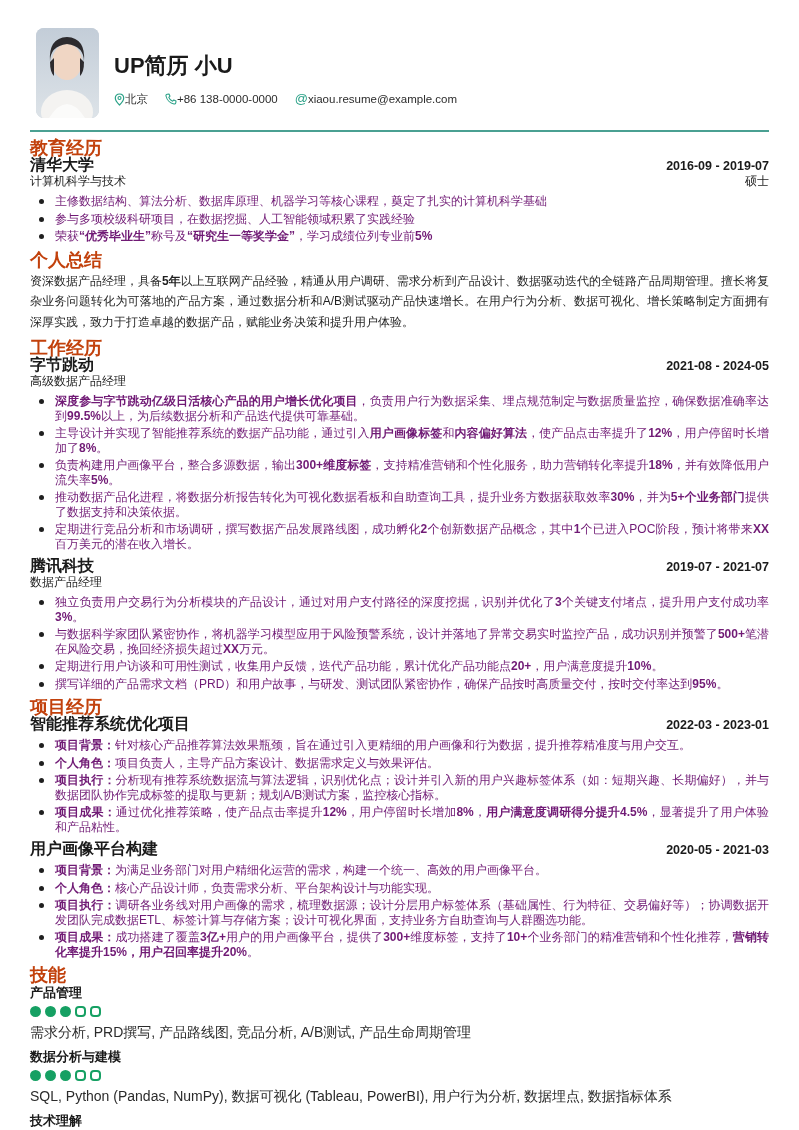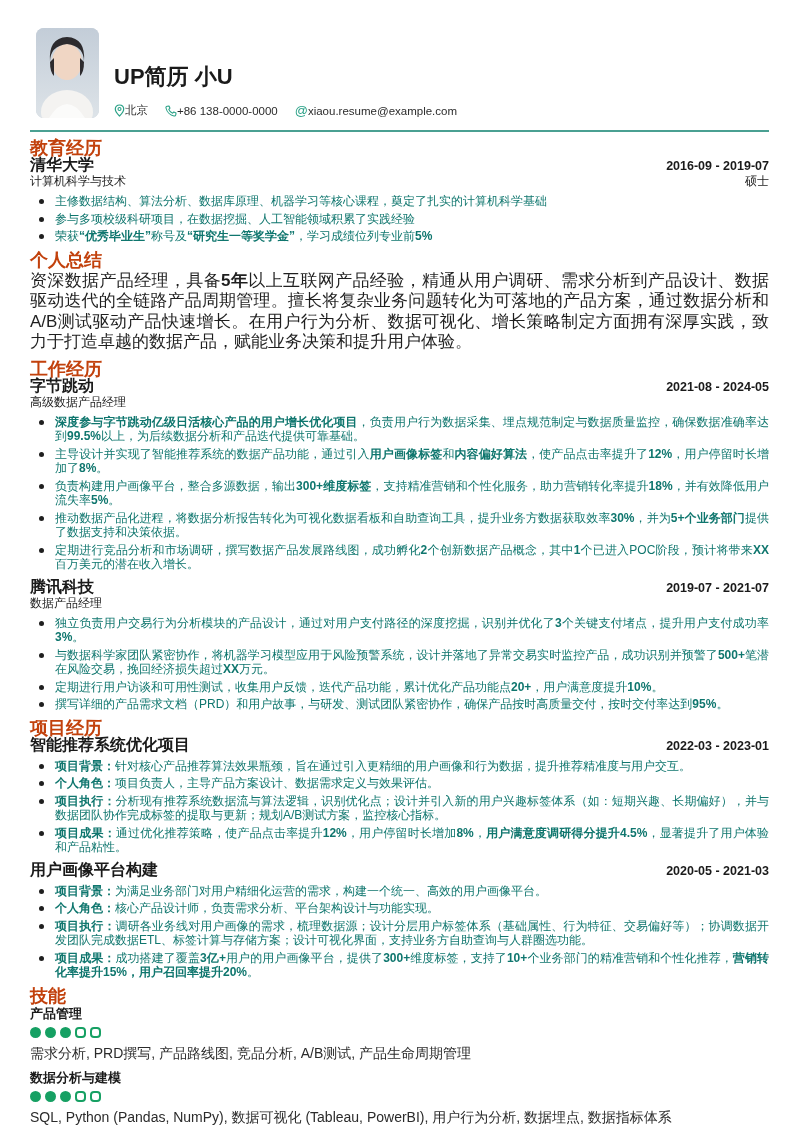--- a/index.html
+++ b/index.html
@@ -8,21 +8,21 @@
     width: 799px; height: 1130px;
     background: #ffffff;
     font-family: "Liberation Sans", "DejaVu Sans", sans-serif;
     color: #1f1f1f;
     padding: 28px 30px 0 30px;
     overflow: hidden;
     position: relative;
   }
 
   
-  .header { display: flex; align-items: flex-end; padding-left: 6px; }
+  .header { display: flex; align-items: center; padding-left: 6px; }
   .photo {
     width: 63px; height: 90px; border-radius: 8px; overflow: hidden;
     flex: 0 0 auto; background: #c9d2da;
   }
   .photo svg { display: block; }
   .header-info { margin-left: 15px; padding-top: 13px; }
   .name { font-size: 22px; font-weight: 700; color: #1a1a1a; line-height: 26px; }
   .contact { display: flex; align-items: center; gap: 17px; margin-top: 13px; font-size: 11.5px; color: #2b2b2b; }
   .contact-item { display: flex; align-items: center; }
   .contact-item svg { display: block; }
@@ -36,29 +36,29 @@
   .entry + .entry { margin-top: 7px; }
   .entry-head { display: flex; justify-content: space-between; align-items: baseline; margin-top: 1px; }
   .entry-name { font-size: 16px; font-weight: 700; line-height: 15px; color: #1a1a1a; }
   .entry-period { font-size: 12.5px; font-weight: 700; line-height: 15px; color: #1a1a1a; white-space: nowrap; }
   .entry-sub { display: flex; justify-content: space-between; font-size: 12px; line-height: 15px; color: #222; }
 
   ul.bullets { list-style: none; margin: 5px 0 4px 0; }
   ul.bullets li {
     position: relative; padding-left: 25px;
     font-size: 12px; line-height: 14.5px; margin-bottom: 3px;
-    text-align: justify; color: #0f766e;
+    text-align: justify; color: #701a75;
   }
   ul.bullets li::before {
     content: ""; position: absolute; left: 9px; top: 5px;
     width: 5px; height: 5px; border-radius: 50%; background: #1f1f1f;
   }
   .b { font-weight: 700; }
 
-  .summary { font-size: 17px; line-height: 20.5px; text-align: justify; margin-top: 3px; color: #1f1f1f; }
+  .summary { font-size: 12px; line-height: 20.5px; text-align: justify; margin-top: 3px; color: #1f1f1f; }
 
   
   .skill-group { margin-top: 2px; }
   .skill-name { font-size: 13px; font-weight: 700; line-height: 15px; color: #1a1a1a; margin-top: 2px; }
   .dots { display: flex; gap: 4px; margin: 6px 0 8px 0; }
   .dot { width: 11px; height: 11px; border: 2px solid #16a063; border-radius: 4px; background: #ffffff; }
   .dot.filled { background: #16a063; border-radius: 50%; border-color: #16a063; }
   .skill-items { font-size: 14px; line-height: 14px; color: #2b2b2b; margin: 0 0 10px 0; }
 </style>
 </head>

